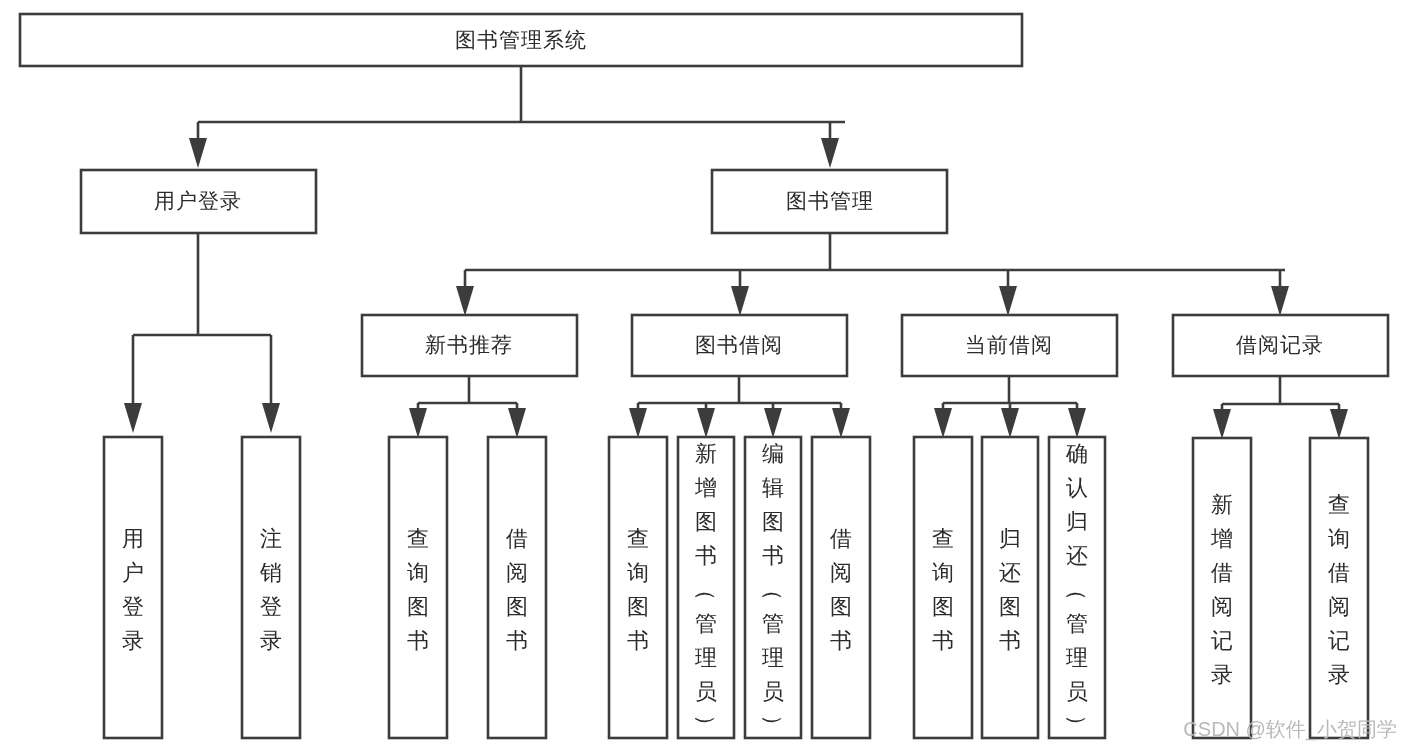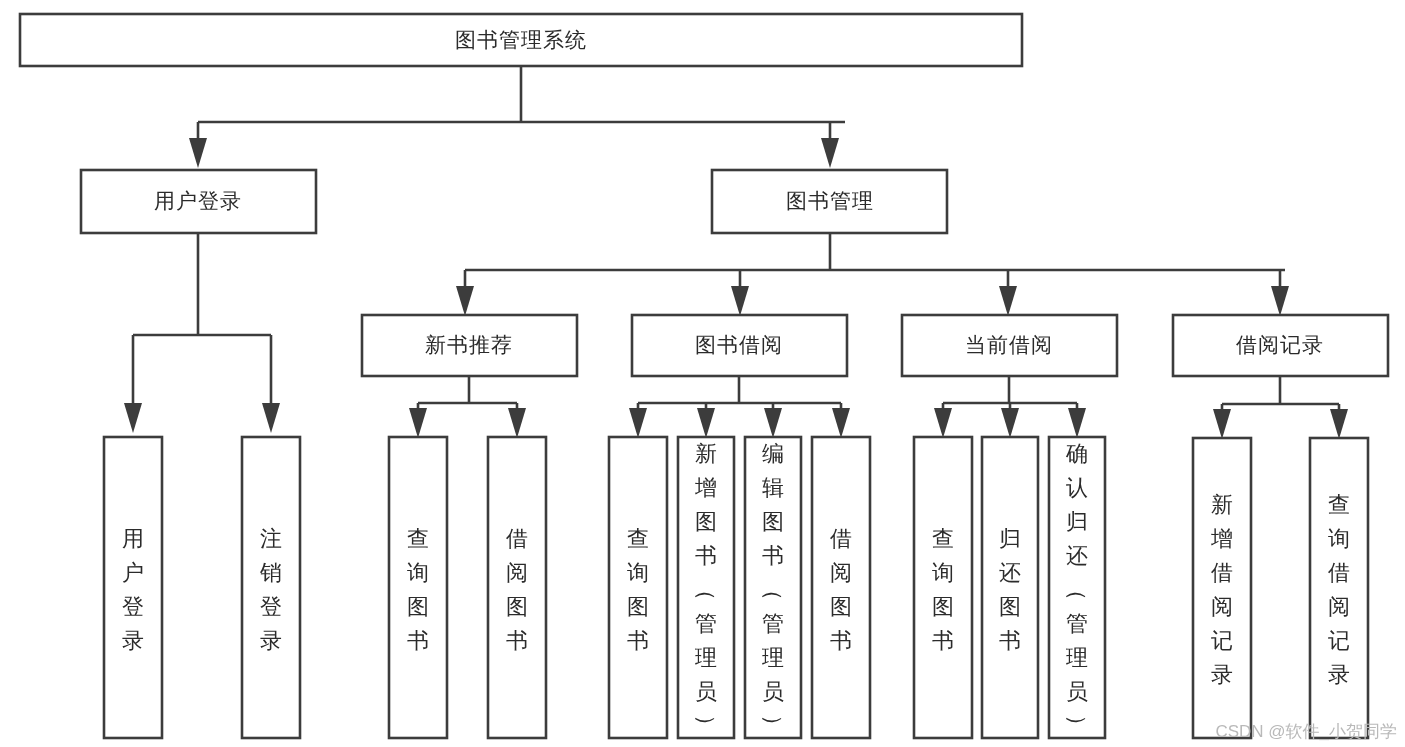--- a/index.html
+++ b/index.html
@@ -48,21 +48,21 @@
   }
   .arrow-head {
     fill: #3c3c3c;
     stroke: none;
   }
   .watermark {
     position: absolute;
     right: 8px;
     bottom: 4px;
     font-family: "Liberation Sans", "DejaVu Sans", sans-serif;
-    font-size: 17px;
+    font-size: 20px;
     color: #b9b9b9;
     white-space: nowrap;
     user-select: none;
   }
 </style>
 </head>
 <body>
 
 <svg id="diagram" viewBox="0 0 1405 747" xmlns="http://www.w3.org/2000/svg">
 

